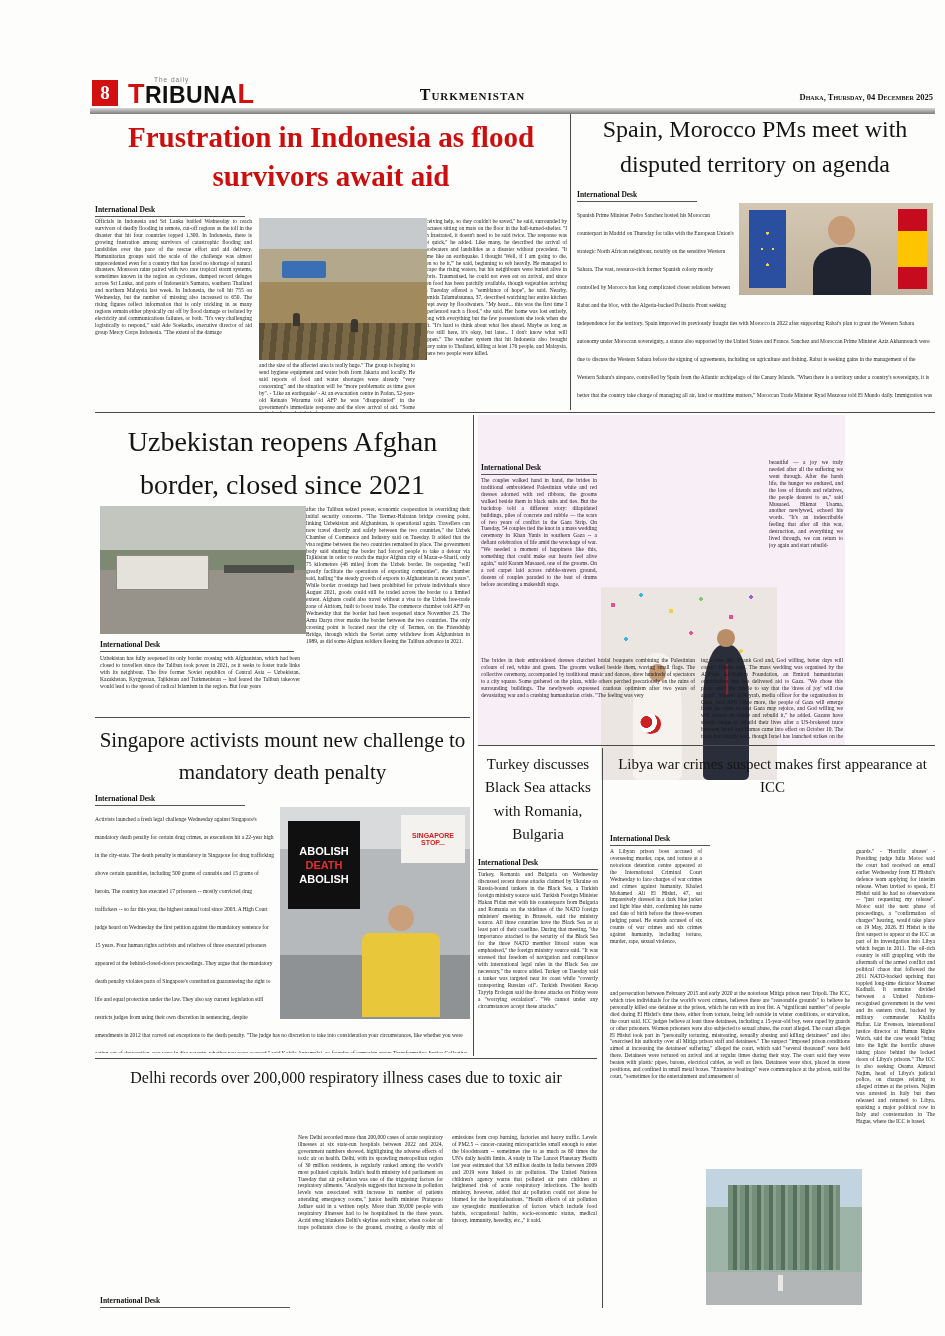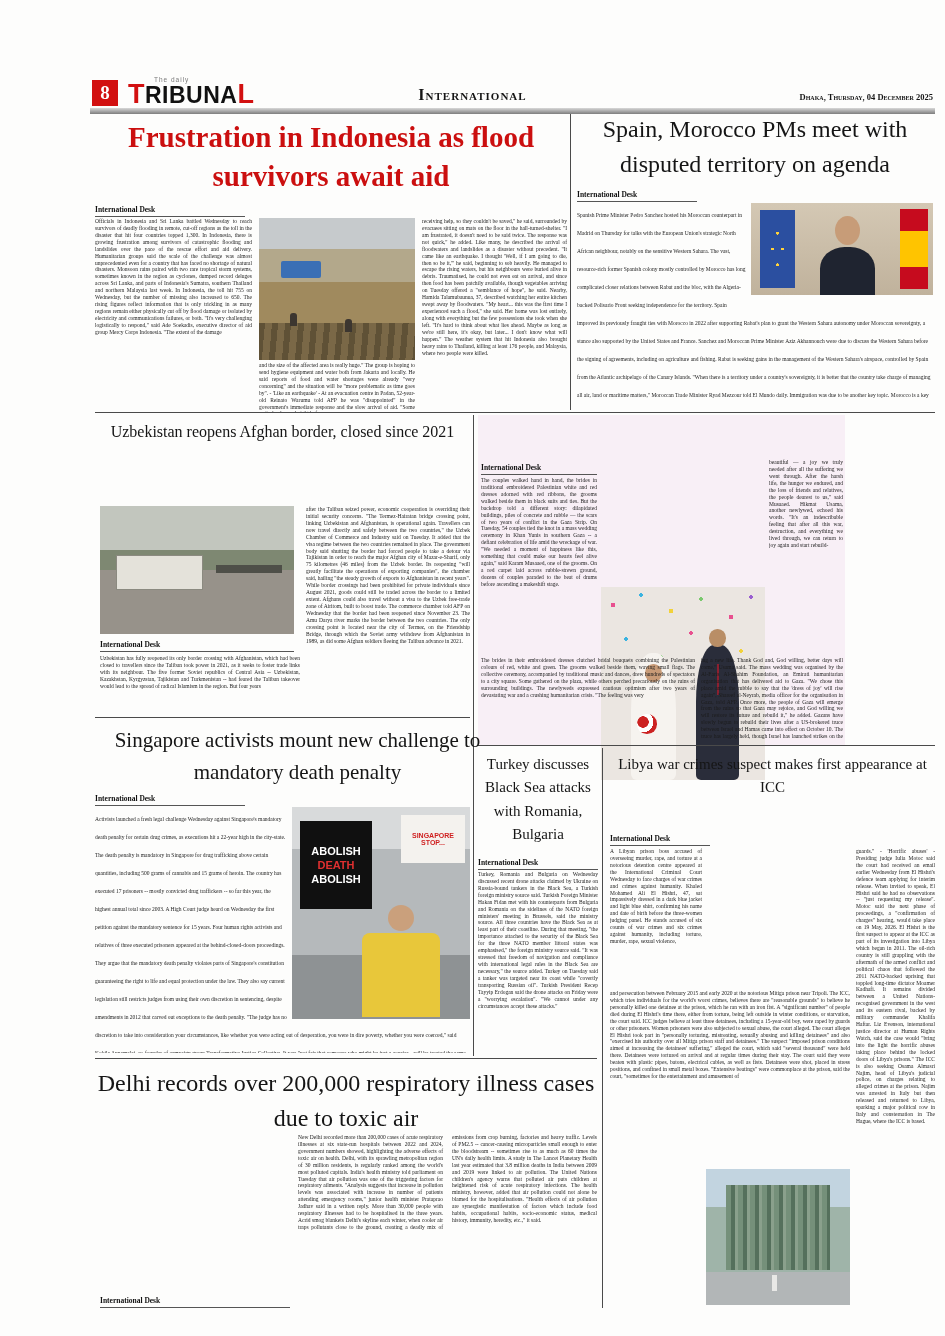--- a/index.html
+++ b/index.html
@@ -27,31 +27,31 @@
   .logo-top { font-family:"Liberation Sans",sans-serif; font-size:6.5px; color:#7a7a7a; letter-spacing:1px; }
   .logo-main { font-family:"Liberation Sans",sans-serif; font-weight:bold; font-size:23px; line-height:22px; color:#111; letter-spacing:0.5px; }
   .logo-red { color:#d21010; font-size:27px; }
   .section-label { font-variant:small-caps; font-weight:bold; font-size:16px; letter-spacing:1px; }
   .date-label { font-variant:small-caps; font-weight:bold; font-size:8.5px; }
   .hdr-bar { background:linear-gradient(180deg,#d8d8d8,#7d7d7d); }
 
   
   .hl-red   { color:#cb0f0f; font-weight:bold; font-size:29px; line-height:1.35; }
   .hl-spain { font-size:24px; line-height:1.45; }
-  .hl-uzb   { font-size:16px; line-height:1.55; }
+  .hl-uzb   { font-size:28px; line-height:1.55; }
   .hl-sing  { font-size:21px; line-height:1.5; }
   .hl-turk  { font-size:15px; line-height:1.55; }
   .hl-libya { font-size:15px; line-height:1.55; }
-  .hl-delhi { font-size:24px; line-height:1.45; }
+  .hl-delhi { font-size:16px; line-height:1.45; }
   .banner   { background:#7e2185; color:#fff; font-weight:bold; font-size:20px; line-height:1.15;
               display:flex; align-items:center; justify-content:center; text-align:center; padding:2px 6px; box-sizing:border-box; }
   .gaza-bg  { background:#f8eff6; }
 
   
-  .photo { position:relative; overflow:hidden; }
+  .photo { position:relative; overflow:hidden;padding-left:12px; }
   .ph-flood { background:linear-gradient(180deg,#c6cacc 0 22%,#b3a88b 22% 45%,#a08a5e 45% 75%,#70603f 75%); }
   .ph-flood .tarp { position:absolute; left:14%; top:30%; width:26%; height:12%; background:#3a6fb5; border-radius:2px; }
   .ph-flood .debris { position:absolute; left:0; bottom:0; width:100%; height:26%;
       background:repeating-linear-gradient(95deg,#5f5136 0 6px,#7a6847 6px 13px); }
   .ph-flood .fig { position:absolute; width:7px; height:13px; background:#3c3630; border-radius:3px 3px 0 0; }
 
   .ph-spain { background:linear-gradient(180deg,#d4c8b4,#c0b29c); }
   .ph-spain .eu { position:absolute; left:5%; top:8%; width:19%; height:84%; background:#2b4fa0;
       background-image:radial-gradient(circle 1.5px at 50% 30%,#ffd23a 90%,transparent),radial-gradient(circle 1.5px at 35% 50%,#ffd23a 90%,transparent),radial-gradient(circle 1.5px at 65% 50%,#ffd23a 90%,transparent),radial-gradient(circle 1.5px at 50% 70%,#ffd23a 90%,transparent); }
   .ph-spain .es { position:absolute; right:3%; top:6%; width:15%; height:88%;
@@ -108,21 +108,21 @@
 
 <div class="page">
 
   <div class="abs" style="left:92px; top:80px;">
     <div class="pagenum">8</div>
   </div>
   <div class="abs" style="left:128px; top:76px; width:180px;">
     <div class="logo-top" style="margin-left:26px;">The daily</div>
     <div class="logo-main"><span class="logo-red">T</span><span>RIBUNA</span><span class="logo-red">L</span></div>
   </div>
-  <div class="abs section-label" style="left:50%; top:86px; transform:translateX(-50%);">International</div>
+  <div class="abs section-label" style="left:50%; top:86px; transform:translateX(-50%);">Turkmenistan</div>
   <div class="abs date-label" style="right:12px; top:92px;text-align:center;">Dhaka, Thursday, 04 December 2025</div>
   <div class="abs hdr-bar" style="left:90px; top:108px; width:845px; height:6px;"></div>
 
   <div class="abs headline hl-red" style="left:95px; top:118px; width:472px; height:84px;">Frustration in Indonesia as flood survivors await aid</div>
   <div class="abs desk" style="left:95px; top:205px; width:150px;">International Desk</div>
   <div class="abs" style="left:95px; top:218px; width:472px; height:194px; display:flex; gap:7px;">
     <div class="body-text" style="width:158px; height:194px;">Officials in Indonesia and Sri Lanka battled Wednesday to reach survivors of deadly flooding in remote, cut-off regions as the toll in the disaster that hit four countries topped 1,300. In Indonesia, there is growing frustration among survivors of catastrophic flooding and landslides over the pace of the rescue effort and aid delivery. Humanitarian groups said the scale of the challenge was almost unprecedented even for a country that has faced no shortage of natural disasters. Monsoon rains paired with two rare tropical storm systems, sometimes known in the region as cyclones, dumped record deluges across Sri Lanka, and parts of Indonesia's Sumatra, southern Thailand and northern Malaysia last week. In Indonesia, the toll hit 755 on Wednesday, but the number of missing also increased to 650. The rising figures reflect information that is only trickling in as many regions remain either physically cut off by flood damage or isolated by electricity and communications failures, or both. "It's very challenging logistically to respond," said Ade Soekadis, executive director of aid group Mercy Corps Indonesia. "The extent of the damage</div>
     <div style="width:156px; display:flex; flex-direction:column;">
       <div class="photo ph-flood" style="width:156px; height:142px; flex:none;">
         <div class="tarp"></div>
@@ -173,21 +173,21 @@
     <div class="gface"></div>
     <div class="tie"></div>
   </div>
   <div class="abs body-text" style="left:769px; top:459px; width:74px; height:193px;">beautiful — a joy we truly needed after all the suffering we went through. After the harsh life, the hunger we endured, and the loss of friends and relatives, the people dearest to us," said Musaaed. Hikmat Usama, another newlywed, echoed his words. "It's an indescribable feeling that after all this war, destruction, and everything we lived through, we can return to joy again and start rebuild-</div>
   <div class="abs body-text" style="left:481px; top:657px; width:214px; height:84px;">The brides in their embroidered dresses clutched bridal bouquets combining the Palestinian colours of red, white and green. The grooms walked beside them, waving small flags. The collective ceremony, accompanied by traditional music and dances, drew hundreds of spectators to a city square. Some gathered on the plaza, while others perched precariously on the ruins of surrounding buildings. The newlyweds expressed cautious optimism after two years of devastating war and a crushing humanitarian crisis. "The feeling was very</div>
   <div class="abs body-text" style="left:701px; top:657px; width:142px; height:84px;">ing a new life. Thank God and, God willing, better days will come," Usama said. The mass wedding was organised by the Al-Faris Al-Shahim Foundation, an Emirati humanitarian organisation that has delivered aid to Gaza. "We chose this place amid the rubble to say that the 'dress of joy' will rise again", Shareef al-Neyrab, media officer for the organisation in Gaza, told AFP. Once more, the people of Gaza will emerge from the ruins so that Gaza may rejoice, and God willing we will restore its future and rebuild it," he added. Gazans have slowly begun to rebuild their lives after a US-brokered truce between Israel and Hamas came into effect on October 10. The truce has largely held, though Israel has launched strikes on the territory since. Gaza's health ministry, which operates under Hamas authority, said that 360 people were killed since the ceasefire took effect.</div>
 
   <div class="abs hrule" style="left:95px; top:717px; width:375px;"></div>
   <div class="abs hrule" style="left:478px; top:745px; width:457px;"></div>
 
-  <div class="abs headline hl-sing" style="left:95px; top:725px; width:375px; height:66px;margin-left:15px;">Singapore activists mount new challenge to mandatory death penalty</div>
+  <div class="abs headline hl-sing" style="left:95px; top:725px; width:375px; height:66px;">Singapore activists mount new challenge to mandatory death penalty</div>
   <div class="abs desk" style="left:95px; top:794px; width:150px;">International Desk</div>
   <div class="abs" style="left:95px; top:807px; width:375px; height:246px; overflow:hidden;">
     <div class="photo ph-sing float-photo" style="width:178px; height:212px;">
       <div class="sign1">
         <span>ABOLISH</span>
         <span class="red">DEATH</span>
         <span>ABOLISH</span>
       </div>
       <div class="sign2">
         <span>SINGAPORE STOP...</span>

